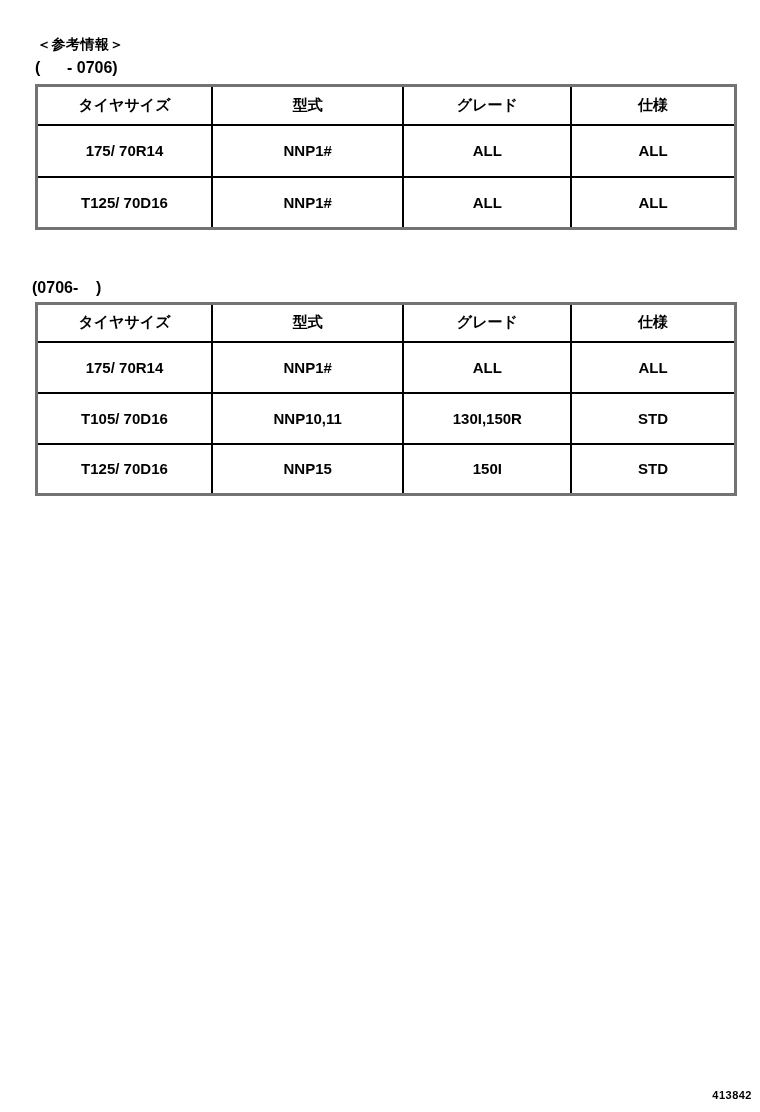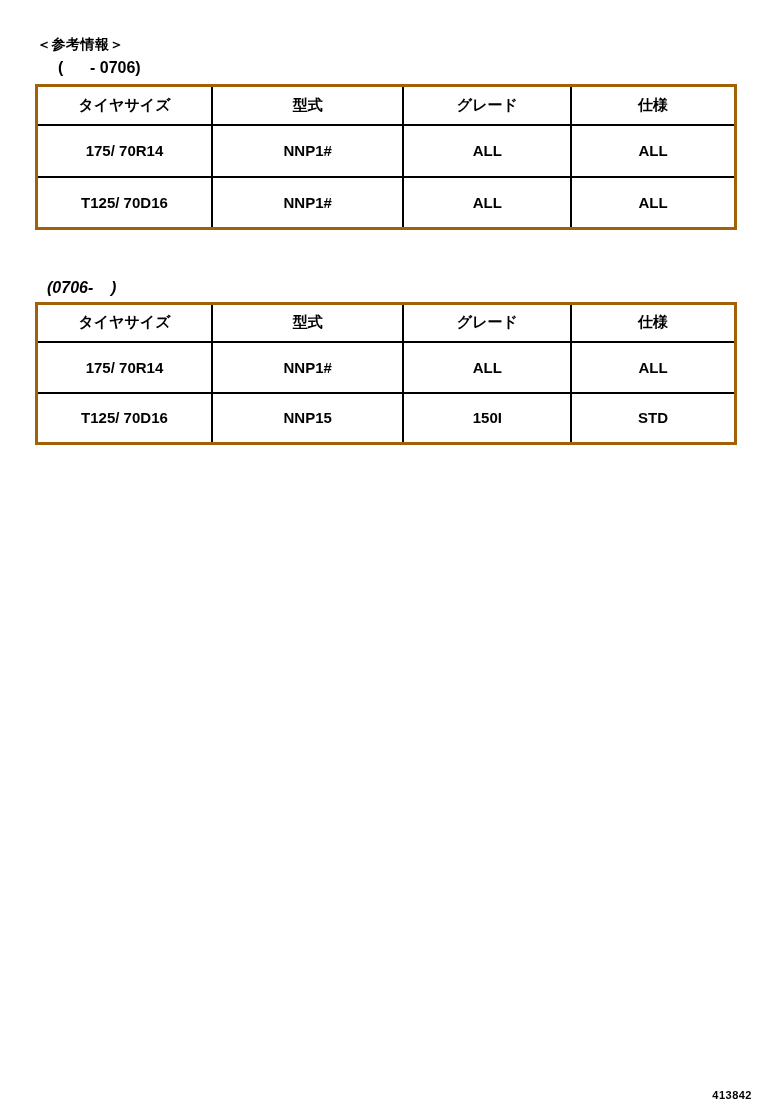--- a/index.html
+++ b/index.html
@@ -23,28 +23,28 @@
     font-weight: bold;
     letter-spacing: 0.5px;
     white-space: pre;
   }
   .period-label {
     position: absolute;
     font-size: 16px;
     font-weight: bold;
     white-space: pre;
   }
-  .period-label.first { left: 35px; top: 59px; margin-left: 23px; }
-  .period-label.second { left: 47px; top: 279px; font-style: italic; }
+  .period-label.first { left: 35px; top: 59px; }
+  .period-label.second { left: 32px; top: 279px; }
   table.ref-table {
     position: absolute;
     border-collapse: collapse;
     table-layout: fixed;
     width: 702px;
-    border: 3px solid #a16207;
+    border: 3px solid #737373;
   }
   table.ref-table.t1 { left: 35px; top: 84px; }
   table.ref-table.t2 { left: 35px; top: 302px; }
   .ref-table th, .ref-table td {
     border: 2px solid #000;
     text-align: center;
     vertical-align: middle;
     font-size: 15px;
     font-weight: bold;
     padding: 0;
@@ -126,20 +126,26 @@
       </tr>
     </thead>
     <tbody>
       <tr>
         <td>175/ 70R14</td>
         <td>NNP1#</td>
         <td>ALL</td>
         <td>ALL</td>
       </tr>
       <tr>
+        <td>T105/ 70D16</td>
+        <td>NNP10,11</td>
+        <td>130I,150R</td>
+        <td>STD</td>
+      </tr>
+      <tr>
         <td>T125/ 70D16</td>
         <td>NNP15</td>
         <td>150I</td>
         <td>STD</td>
       </tr>
     </tbody>
   </table>
 
   <div class="doc-code">413842</div>
 

